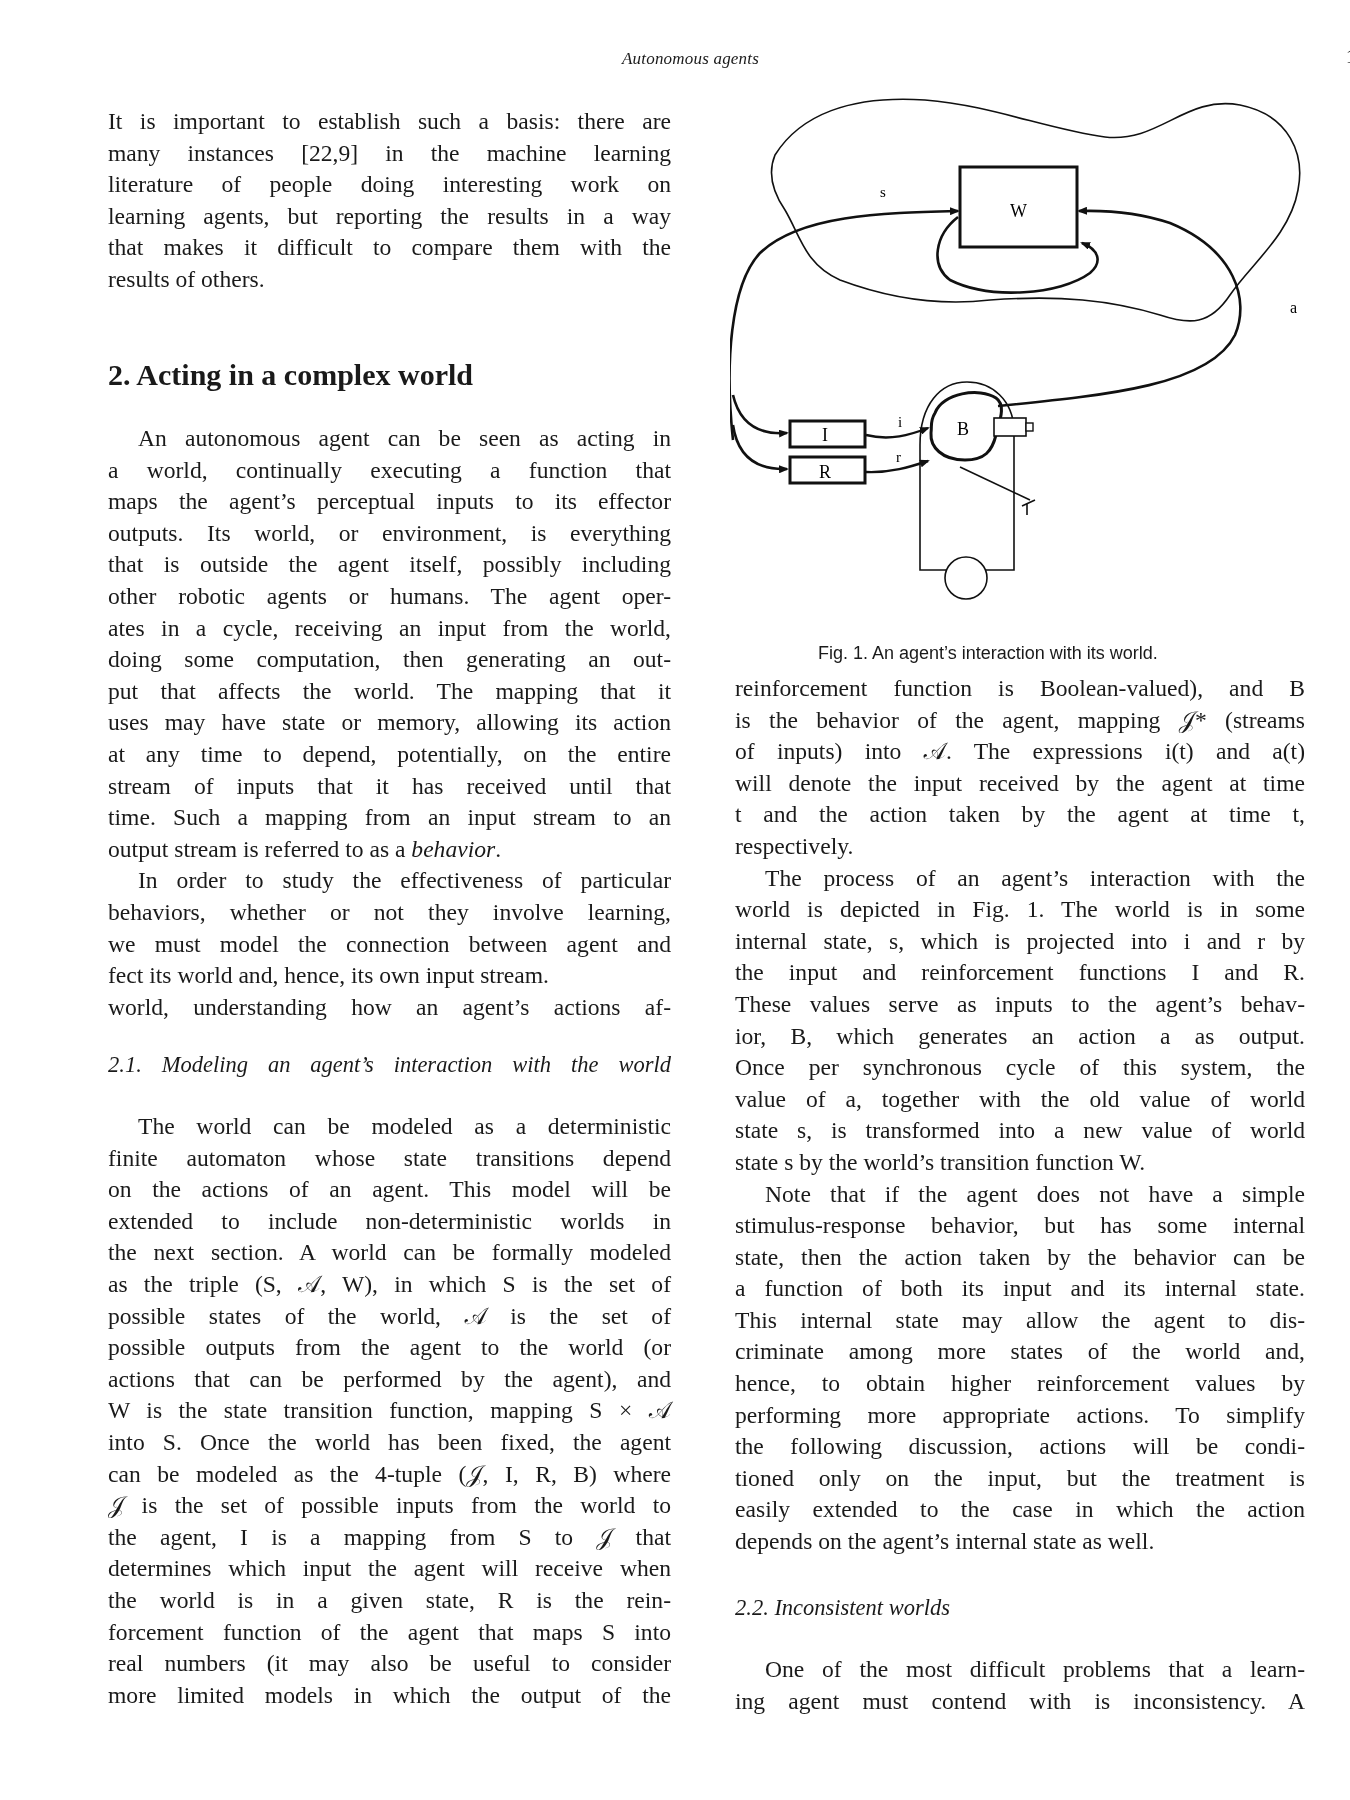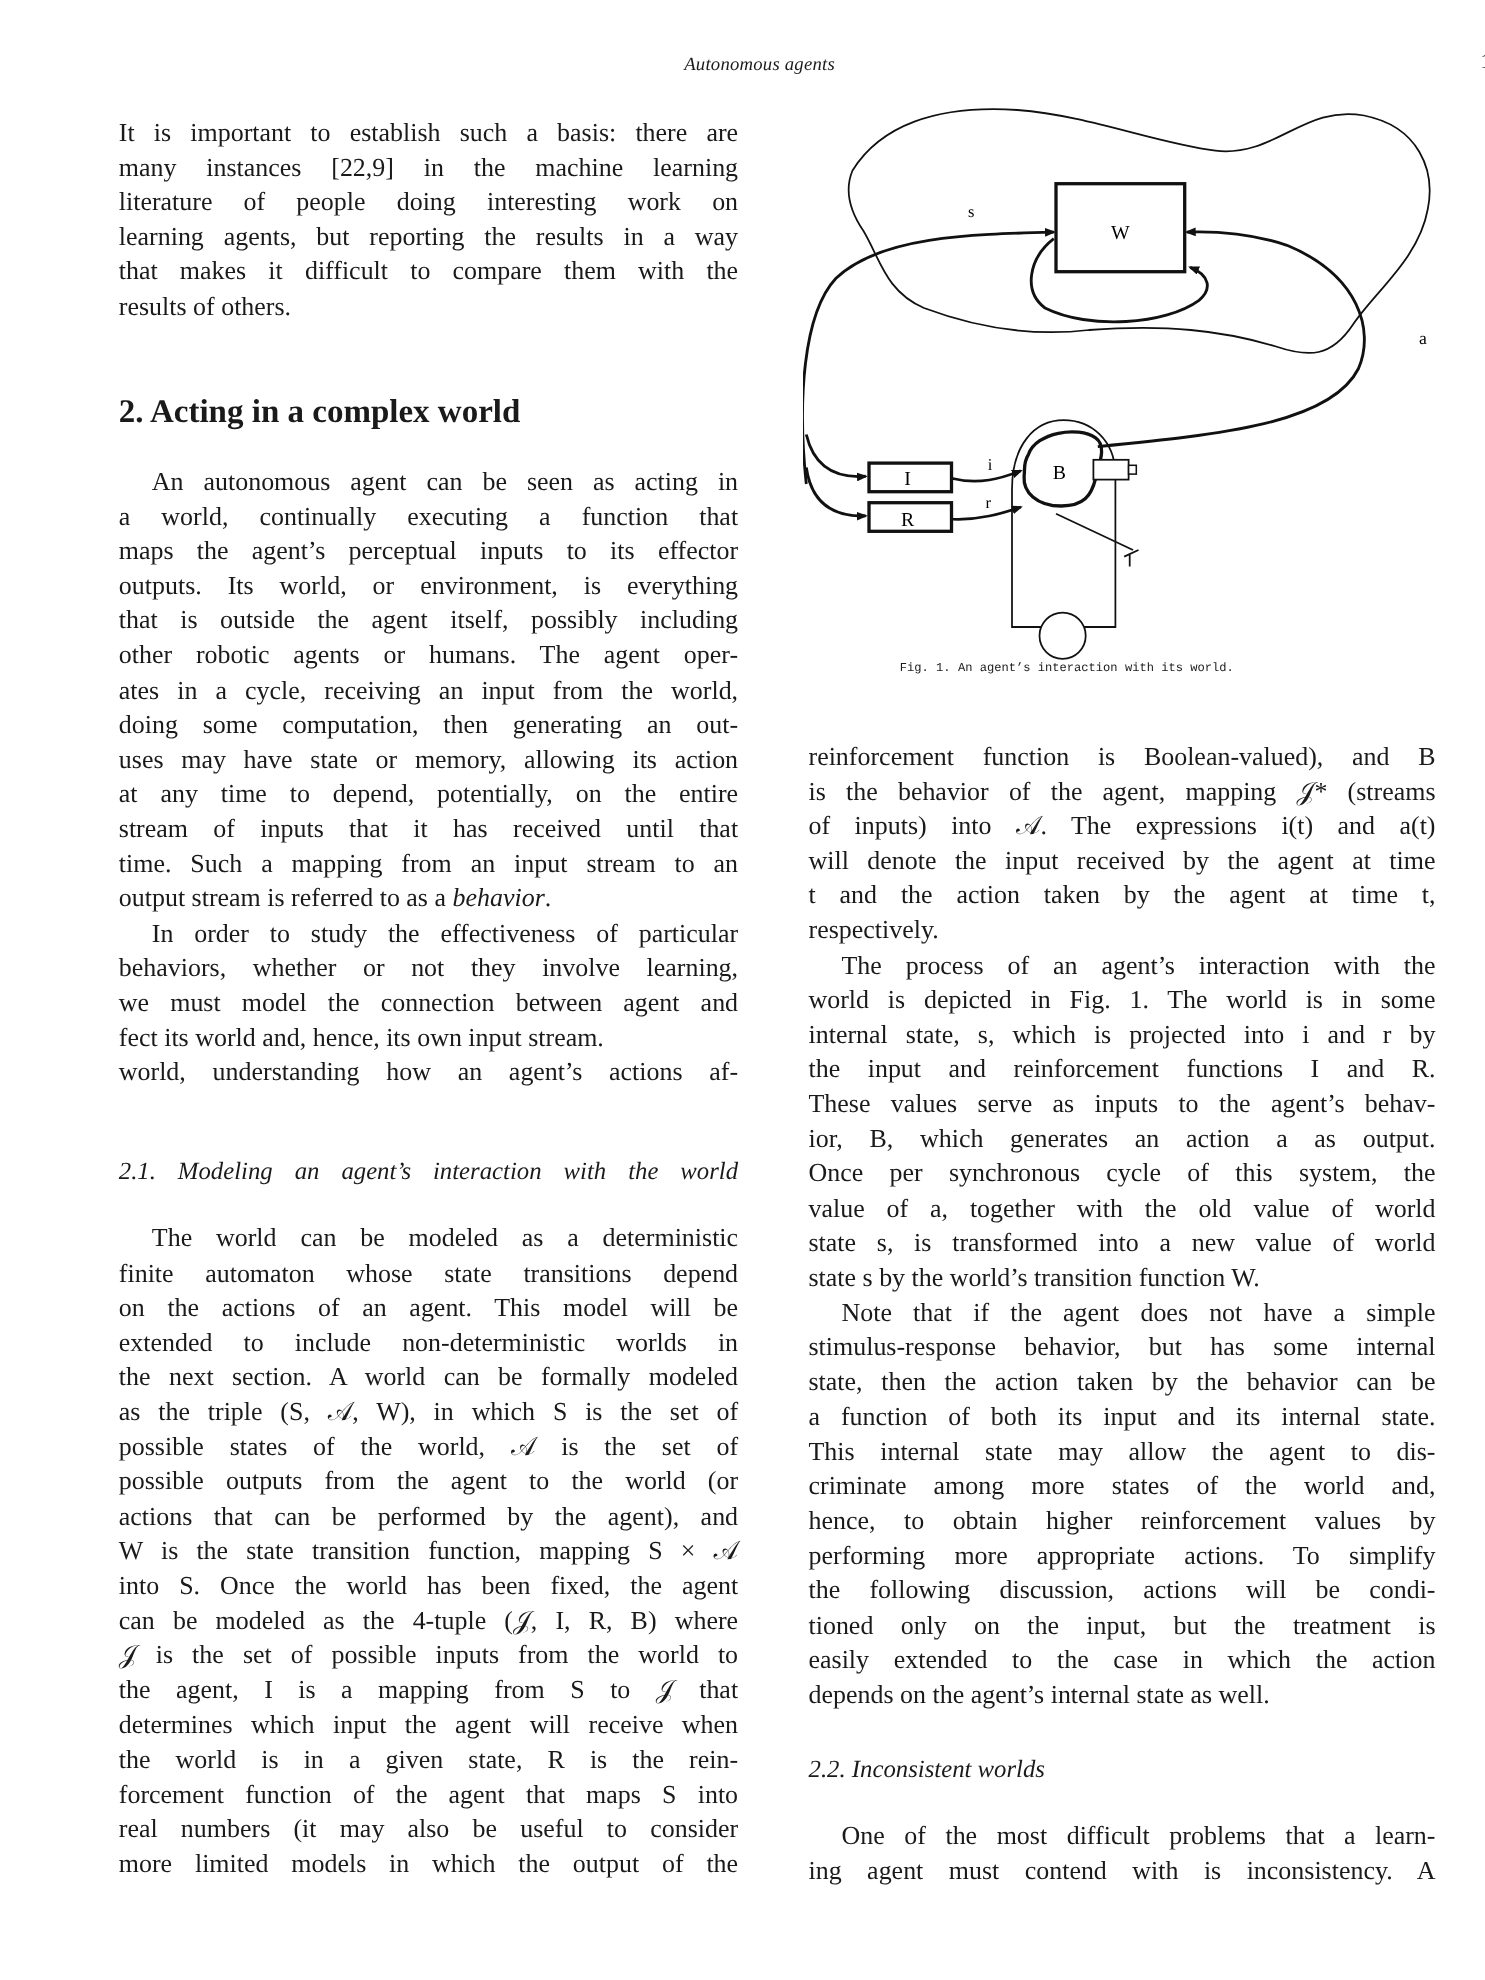--- a/index.html
+++ b/index.html
@@ -17,21 +17,21 @@
   .line.last { text-align-last: left; }
   .indent { padding-left: 30px; }
 
   .block { position: absolute; }
   .sec-head { font-weight: bold; font-size: 30px; }
   .subsec-head { font-style: italic; font-size: 22.5px; }
   i.m { font-style: italic; }
 
   .figure { position: absolute; left: 730px; top: 95px; width: 590px; height: 520px; }
   .figure svg { position: absolute; left: 0; top: 0; }
-  .fig-caption { position: absolute; left: 818px; top: 602px; font-size: 11px; font-family: Liberation Mono, monospace; }
+  .fig-caption { position: absolute; left: 818px; top: 643px; font-size: 18px; font-family: Liberation Sans, sans-serif; }
 </style>
 </head>
 <body>
 
 <div class="running-head">
   <span class="running-title">Autonomous agents</span>
   <span class="page-number">133</span>
 </div>
 
 <div class="col col-left block" style="top:106px;">
@@ -47,20 +47,21 @@
 
 <div class="col col-left block" style="top:423px;">
   <span class="line indent">An autonomous agent can be seen as acting in</span>
   <span class="line">a world, continually executing a function that</span>
   <span class="line">maps the agent’s perceptual inputs to its effector</span>
   <span class="line">outputs. Its world, or environment, is everything</span>
   <span class="line">that is outside the agent itself, possibly including</span>
   <span class="line">other robotic agents or humans. The agent oper-</span>
   <span class="line">ates in a cycle, receiving an input from the world,</span>
   <span class="line">doing some computation, then generating an out-</span>
+  <span class="line">put that affects the world. The mapping that it</span>
   <span class="line">uses may have state or memory, allowing its action</span>
   <span class="line">at any time to depend, potentially, on the entire</span>
   <span class="line">stream of inputs that it has received until that</span>
   <span class="line">time. Such a mapping from an input stream to an</span>
   <span class="line last"><span style="white-space:pre;">output stream is referred to as a </span><i class="m">behavior</i><span>.</span></span>
   <span class="line indent">In order to study the effectiveness of particular</span>
   <span class="line">behaviors, whether or not they involve learning,</span>
   <span class="line">we must model the connection between agent and</span>
   <span class="line last">fect its world and, hence, its own input stream.</span>
   <span class="line">world, understanding how an agent’s actions af-</span>

